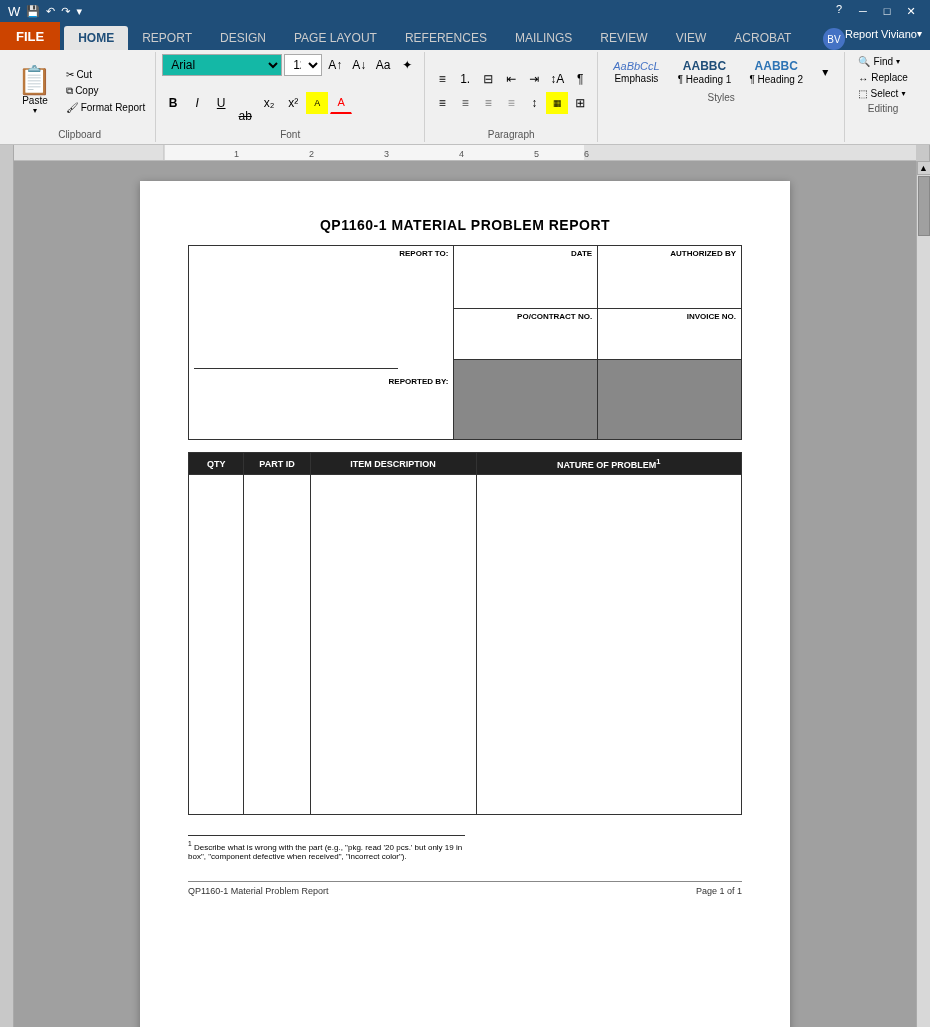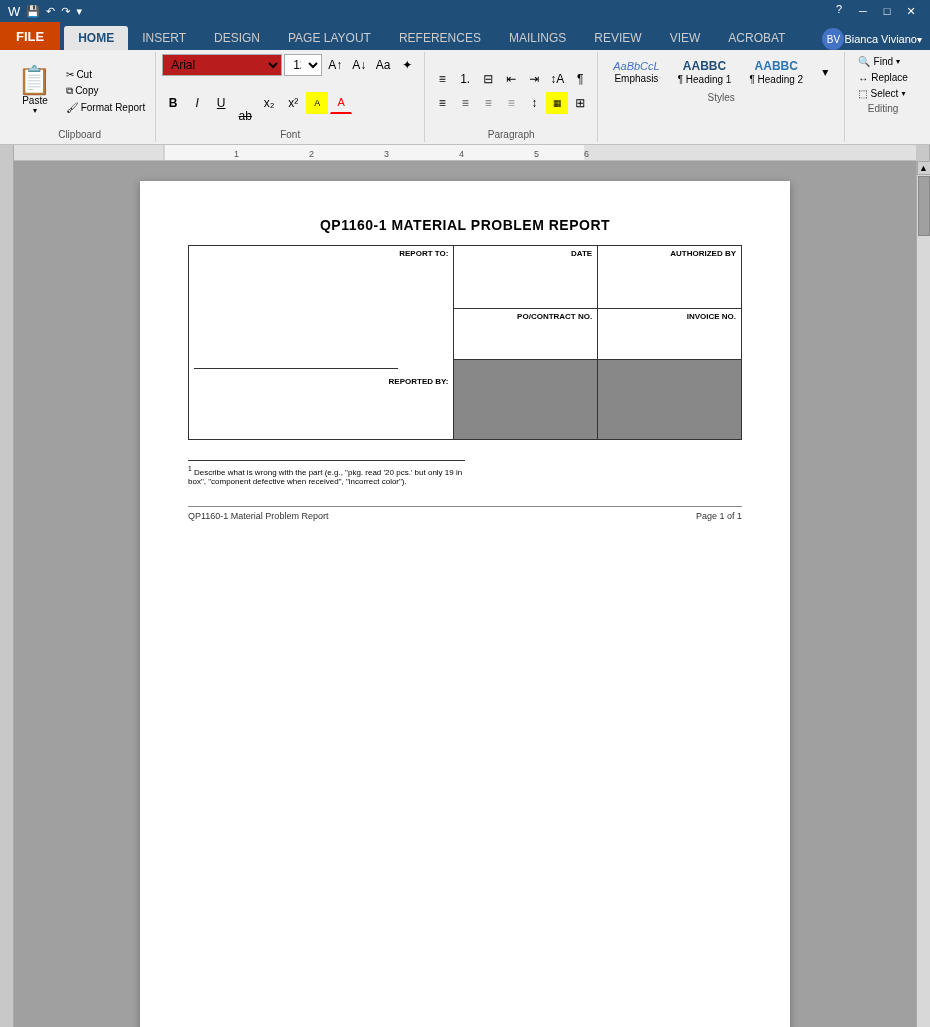--- a/index.html
+++ b/index.html
@@ -107,21 +107,21 @@
     .small-ribbon-btn {
       font-size: 10px; padding: 1px 3px; cursor: pointer;
       border: 1px solid transparent; display: flex; align-items: center; gap: 2px;
     }
 
     
     .font-controls { display: flex; flex-direction: column; gap: 2px; }
     .font-row1 { display: flex; align-items: center; gap: 2px; }
     .font-row2 { display: flex; align-items: center; gap: 2px; }
     .font-selector {
-      border: 1px solid #aaa; background: #b91c1c; padding: 1px 4px;
+      border: 1px solid #aaa; background: #14b8a6; padding: 1px 4px;
       width: 120px; font-size: 12px; height: 22px;
     }
     .size-selector {
       border: 1px solid #aaa; background: white; padding: 1px 4px;
       width: 38px; font-size: 12px; height: 22px;
     }
     .format-btn {
       width: 22px; height: 22px; border: 1px solid transparent;
       background: transparent; cursor: pointer; font-size: 12px;
       display: flex; align-items: center; justify-content: center;
@@ -308,21 +308,21 @@
     .style-preview { font-size: 11px; margin-bottom: 1px; }
 
     
     .editing-group { display: flex; flex-direction: column; gap: 1px; }
     .edit-btn {
       font-size: 10px; padding: 1px 6px; cursor: pointer;
       border: 1px solid transparent; display: flex; align-items: center; gap: 3px;
     }
 
     .ribbon-right-user {
-      display: flex; align-items: center; 
+      display: flex; align-items: flex-start; 
       margin-left: auto; padding: 0 8px; font-size: 11px;
     }
     .user-avatar {
       width: 22px; height: 22px; border-radius: 50%; background: #4472c4;
       color: white; display: flex; align-items: center; justify-content: center; font-size: 10px;
     }
   </style>
 </head>
 <body>
 
@@ -338,32 +338,32 @@
     <span style="color:white; font-size:11px; margin-right:8px;">?</span>
     <button class="title-bar-btn">─</button>
     <button class="title-bar-btn">□</button>
     <button class="title-bar-btn close">✕</button>
   </div>
 </div>
 
 <div style="display:flex; background:#1f4e79; align-items:flex-end;">
   <div class="file-btn">FILE</div>
   <div class="ribbon-tab active">HOME</div>
-  <div class="ribbon-tab">INSERT</div>
+  <div class="ribbon-tab">REPORT</div>
   <div class="ribbon-tab">DESIGN</div>
   <div class="ribbon-tab">PAGE LAYOUT</div>
   <div class="ribbon-tab">REFERENCES</div>
   <div class="ribbon-tab">MAILINGS</div>
   <div class="ribbon-tab">REVIEW</div>
   <div class="ribbon-tab">VIEW</div>
   <div class="ribbon-tab">ACROBAT</div>
   <div style="flex:1;"></div>
   <div class="ribbon-right-user">
     <div class="user-avatar">BV</div>
-    <span style="color:white;">Bianca Viviano</span>
+    <span style="color:white;">Report Viviano</span>
     <span style="color:white; font-size:10px;">▾</span>
   </div>
 </div>
 
 <div class="ribbon">
 
   <div class="ribbon-group">
     <div class="ribbon-group-content clipboard-area">
       <div class="paste-btn">
         <div class="paste-icon">📋</div>
@@ -545,20 +545,38 @@
               <div style="height:30px;"></div>
             </td>
           </tr>
           <tr>
             <td class="gray-cell" style="height:80px;"></td>
             <td class="gray-cell"></td>
           </tr>
         </tbody>
       </table>
 
+      <table class="items-table">
+        <thead>
+          <tr>
+            <th style="width:10%;">QTY</th>
+            <th style="width:12%;">PART ID</th>
+            <th style="width:30%;">ITEM DESCRIPTION</th>
+            <th style="width:48%;">NATURE OF PROBLEM<sup>1</sup></th>
+          </tr>
+        </thead>
+        <tbody>
+          <tr class="data-row">
+            <td style="height:340px;"></td>
+            <td></td>
+            <td></td>
+            <td></td>
+          </tr>
+        </tbody>
+      </table>
 
       <div class="footnote-area">
         <div class="footnote-text">
           <sup>1</sup>
           <span> Describe what is wrong with the part (e.g., "pkg. read '20 pcs.' but only 19 in box", "component defective when received", "incorrect color").</span>
         </div>
       </div>
 
       <div class="page-footer">
         <span>QP1160-1 Material Problem Report</span>

